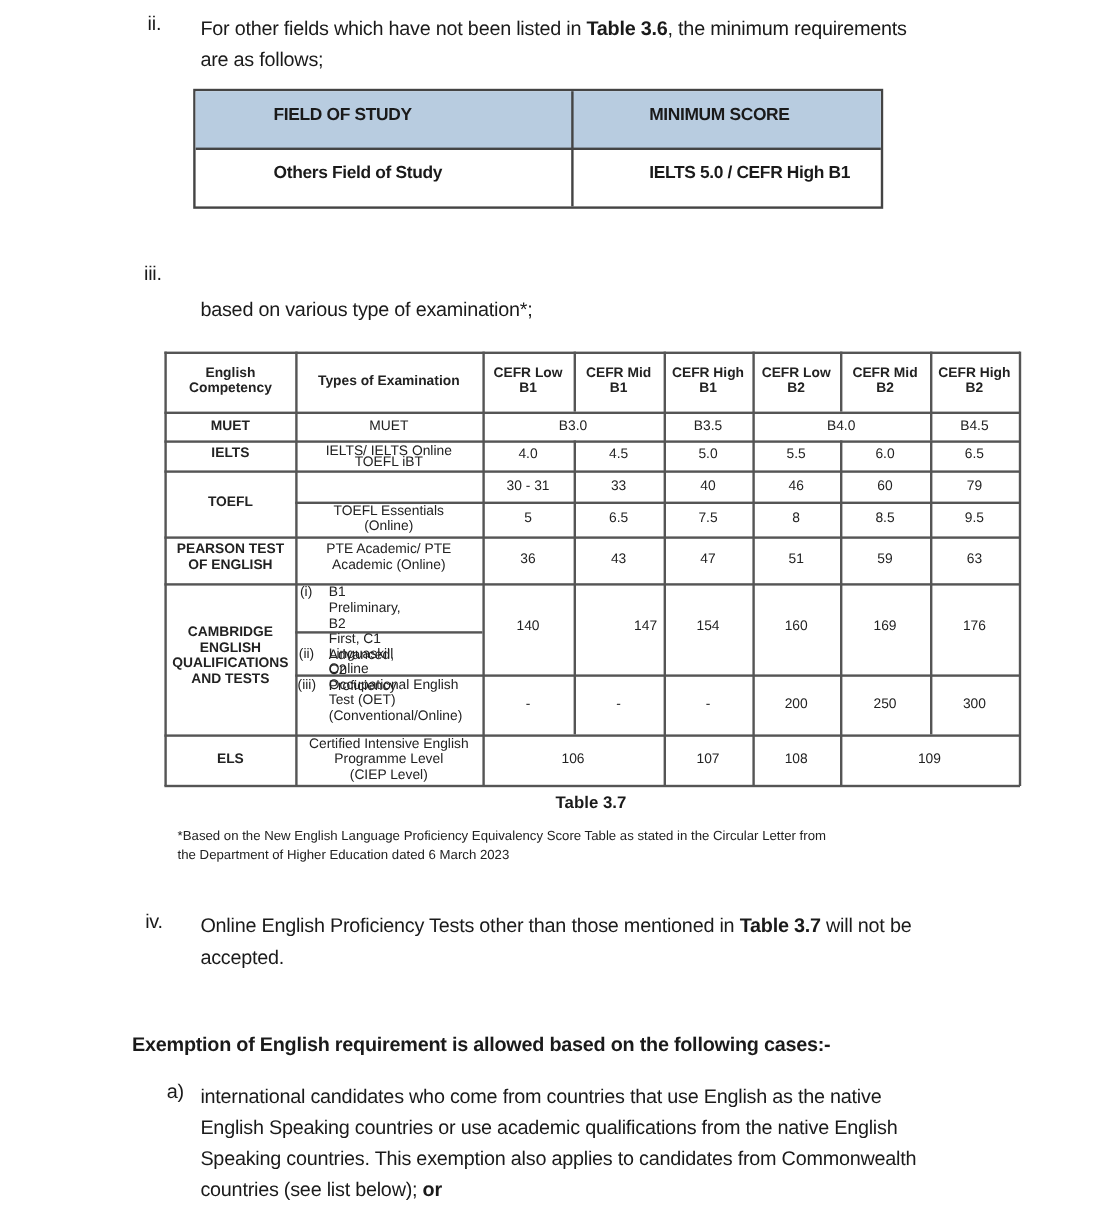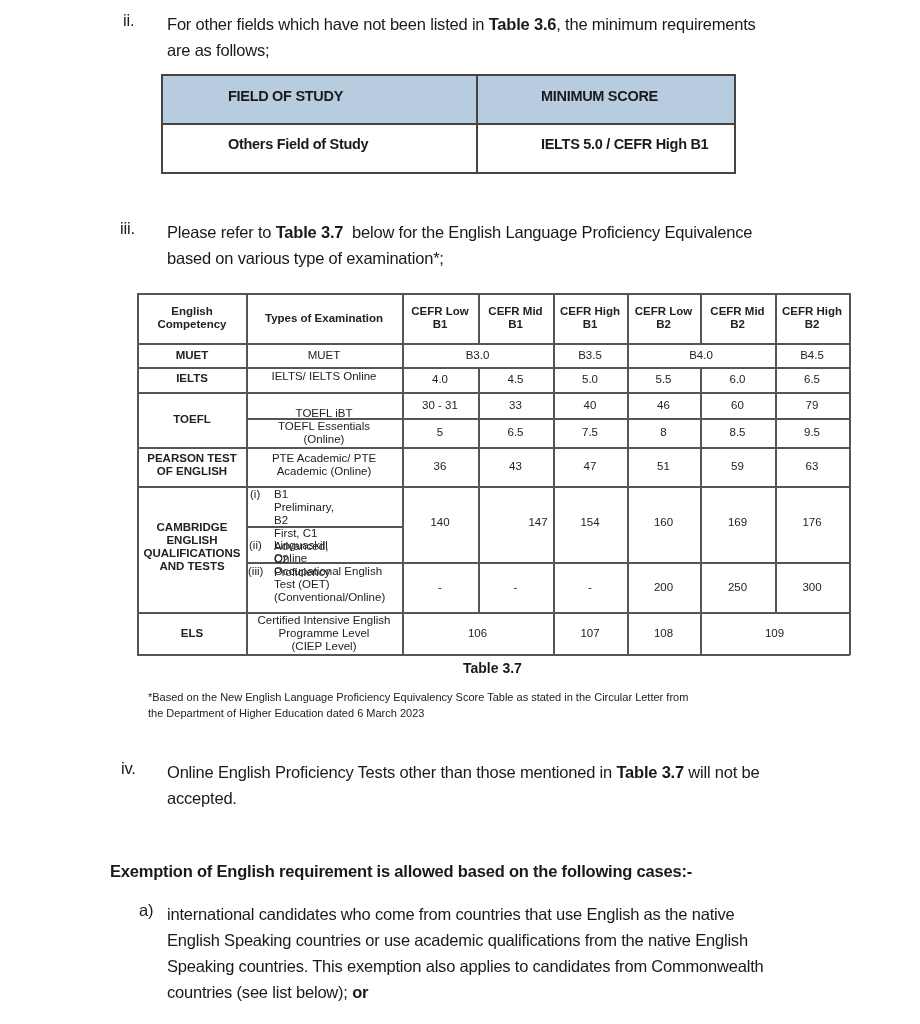--- a/index.html
+++ b/index.html
@@ -38,21 +38,21 @@
   <div class="hdr"></div>
   <div class="vline"></div>
   <div class="cell" style="left:65px;top:12px;">FIELD OF STUDY</div>
   <div class="cell" style="left:378px;top:12px;">MINIMUM SCORE</div>
   <div class="cell" style="left:65px;top:60px;">Others Field of Study</div>
   <div class="cell" style="left:378px;top:60px;">IELTS 5.0 / CEFR High B1</div>
 </div>
 
 <div class="cal num" style="left:120px;top:219px;">iii.</div>
 <div class="cal para" style="left:167px;top:219px;">
-  <span><span>Please refer to </span><b>Table 3.7</b><span style="white-space:pre">  below for the English Language Proficiency Equivalence</span></span><br>
+  <br>
   <span>based on various type of examination*;</span>
 </div>
 
 <div id="t37">
 
   <div class="hl" style="left:137px;top:293px;width:713px;"></div>
   <div class="hl" style="left:137px;top:343px;width:713px;"></div>
   <div class="hl" style="left:137px;top:367px;width:713px;"></div>
   <div class="hl" style="left:137px;top:392px;width:713px;"></div>
   <div class="hl" style="left:246px;top:418px;width:604px;"></div>
@@ -111,21 +111,21 @@
   <div id="ielts-scores">
       <div class="tb" style="left: 402px; top: 367px; width: 76px; height: 25px; align-items: flex-start; padding-top: 6px;">4.0</div>
       <div class="tb" style="left: 478px; top: 367px; width: 75px; height: 25px; align-items: flex-start; padding-top: 6px;">4.5</div>
       <div class="tb" style="left: 553px; top: 367px; width: 74px; height: 25px; align-items: flex-start; padding-top: 6px;">5.0</div>
       <div class="tb" style="left: 627px; top: 367px; width: 73px; height: 25px; align-items: flex-start; padding-top: 6px;">5.5</div>
       <div class="tb" style="left: 700px; top: 367px; width: 75px; height: 25px; align-items: flex-start; padding-top: 6px;">6.0</div>
       <div class="tb" style="left: 775px; top: 367px; width: 74px; height: 25px; align-items: flex-start; padding-top: 6px;">6.5</div>
     </div>
 
   <div class="tb bold" style="left:137px;top:392px;width:110px;height:41px;align-items:flex-start;padding-top:21px;">TOEFL</div>
-  <div class="tb" style="left:246px;top:400px;width:156px;height:26px;">TOEFL iBT</div>
+  <div class="tb" style="left:246px;top:372px;width:156px;height:26px;">TOEFL iBT</div>
   <div id="toefl-ibt-scores">
       <div class="tb" style="left: 402px; top: 392px; width: 76px; height: 26px;">30 - 31</div>
       <div class="tb" style="left: 478px; top: 392px; width: 75px; height: 26px;">33</div>
       <div class="tb" style="left: 553px; top: 392px; width: 74px; height: 26px;">40</div>
       <div class="tb" style="left: 627px; top: 392px; width: 73px; height: 26px;">46</div>
       <div class="tb" style="left: 700px; top: 392px; width: 75px; height: 26px;">60</div>
       <div class="tb" style="left: 775px; top: 392px; width: 74px; height: 26px;">79</div>
     </div>
   <div class="tb" style="left:246px;top:418px;width:156px;height:29px;">
       <div><span>TOEFL Essentials</span><br><span>(Online)</span></div>

